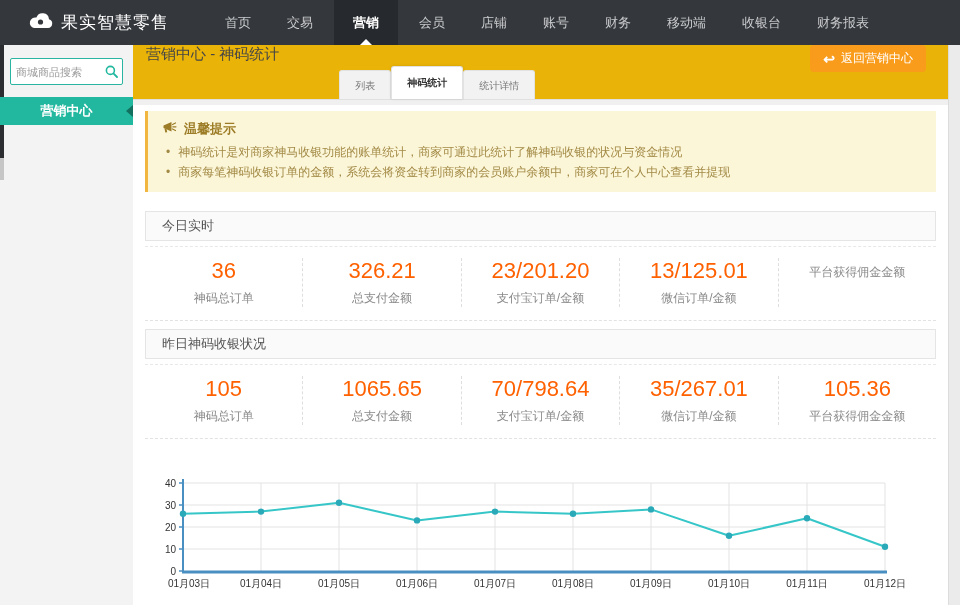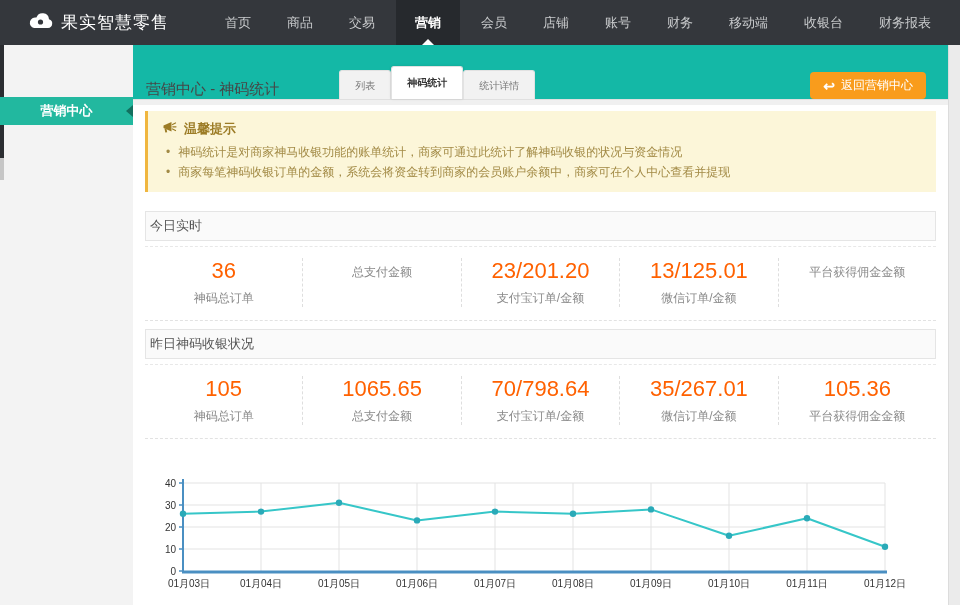--- a/index.html
+++ b/index.html
@@ -23,37 +23,37 @@
   .search-input { border:none; outline:none; flex:1 1 auto; width:80px; font-size:11px; color:#555; padding-left:5px; background:transparent; font-family:"Liberation Sans", sans-serif; }
   .search-input::placeholder { color:#9a9a9a; }
   .search-btn { flex:0 0 22px; display:flex; align-items:center; justify-content:center; cursor:pointer; }
   .side-item { position:absolute; left:0; top:52px; width:133px; height:28px; background:#22b89f; color:#fff; font-size:13px; font-weight:bold; text-align:center; line-height:28px; cursor:pointer; }
   .side-item-arrow { position:absolute; right:0; top:50%; margin-top:-6px; width:0; height:0; border-top:6px solid transparent; border-bottom:6px solid transparent; border-right:7px solid #12705f; }
 
   
   .main { position:absolute; left:133px; top:45px; width:815px; height:560px; background:#ffffff; }
   .gutter { position:absolute; left:948px; top:45px; width:12px; height:560px; background:#ebebeb; border-left:1px solid #dcdcdc; }
 
-  .page-header { position:relative; height:55px; background:#14b8a6; border-bottom:1px solid #e0e0e0; display:flex; align-items:flex-end; }
+  .page-header { position:relative; height:55px; background:#eab308; border-bottom:1px solid #e0e0e0; display:flex; align-items:flex-start; }
   .page-title { font-size:15px; color:#464646; padding-left:13px; flex:0 0 auto; }
   .tabs { display:flex; align-items:flex-end; height:100%; margin-left:60px; padding-bottom:0; }
   .tab { font-size:10px; color:#777; background:#f2f2f2; border:1px solid #e2e2e2; border-bottom:none; padding:0 15px; height:29px; line-height:29px; margin-top:8px; cursor:pointer; border-radius:3px 3px 0 0; }
   .tab.active { background:#fff; color:#333; font-weight:bold; height:33px; line-height:31px; box-shadow:0 0 3px rgba(0,0,0,0.12); }
   .back-btn { margin-left:auto; margin-right:22px; background:#f99c1c; color:#fff; font-size:12px; border:none; border-radius:4px; height:27px; padding:0 13px; cursor:pointer; display:flex; align-items:center; gap:6px; font-family:"Liberation Sans", sans-serif; }
   .back-btn .arr { font-size:14px; font-weight:bold; }
 
   .divider-band { height:5px; background:#f0f0f0; }
   .content { padding:6px 12px 0 12px; }
 
   .tips { background:#fcf6d9; border-left:3px solid #f0b63f; padding:9px 14px 10px 14px; margin-bottom:19px; }
   .tips-title { display:flex; align-items:center; gap:7px; font-size:13px; font-weight:bold; color:#9c7c26; margin-bottom:4px; }
   .tips-line { font-size:12px; color:#a28a45; line-height:20px; display:flex; gap:8px; }
   .tips-line .dot { flex:0 0 auto; margin-left:4px; }
 
-  .section-header { height:30px; line-height:28px; background:#fafafa; border:1px solid #e5e5e5; font-size:13px; color:#555; padding-left:4px; margin-top:8px; }
+  .section-header { height:30px; line-height:28px; background:#fafafa; border:1px solid #e5e5e5; font-size:13px; color:#555; padding-left:16px; margin-top:8px; }
   .stats-row { display:flex; border-top:1px dashed #e8e8e8; border-bottom:1px dashed #e2e2e2; margin-top:5px; padding:11px 0 13px 0; }
   .stat-cell { flex:1 1 0; text-align:center; border-left:1px dashed #dedede; }
   .stat-cell:first-child { border-left:none; }
   .stat-value { font-size:22px; color:#ff6100; }
   .stat-label { font-size:12px; color:#8a8a8a; margin-top:6px; }
 
   .chart-wrap { padding:32px 0 0 0; }
   svg text { font-family:"Liberation Sans", sans-serif; }
 </style>
 </head>
@@ -66,37 +66,45 @@
       <span>
         <svg width="26" height="20" viewBox="0 0 26 20">
           <path d="M21 8.2a6.5 6.5 0 0 0-12.6-1.6A5.3 5.3 0 0 0 6 17h14a4.5 4.5 0 0 0 1-8.8z" fill="#ffffff"></path>
           <circle cx="12.5" cy="11" r="2.6" fill="#34373c"></circle>
         </svg>
       </span>
       <span class="brand-name">果实智慧零售</span>
     </div>
     <div class="nav-menu">
         <div class="nav-item">首页</div>
-        <div class="nav-item">商品</div>
         <div class="nav-item">交易</div>
         <div class="nav-item active">营销<i class="nav-caret"></i></div>
         <div class="nav-item">会员</div>
         <div class="nav-item">店铺</div>
         <div class="nav-item">账号</div>
         <div class="nav-item">财务</div>
         <div class="nav-item">移动端</div>
         <div class="nav-item">收银台</div>
         <div class="nav-item">财务报表</div>
       </div>
 
   </div>
 
   <div class="sidebar">
     <div class="edge-strip"></div>
     <div class="edge-thumb"></div>
+    <div class="search-wrap">
+      <input class="search-input" type="text" placeholder="商城商品搜索" style="">
+      <span class="search-btn">
+        <svg width="13" height="13" viewBox="0 0 13 13">
+            <circle cx="5.4" cy="5.4" r="4" stroke="#22b89f" stroke-width="1.6" fill="none"></circle>
+            <line x1="8.4" y1="8.4" x2="12" y2="12" stroke="#22b89f" stroke-width="1.8" stroke-linecap="round"></line>
+          </svg>
+      </span>
+    </div>
     <div class="side-item">
       <span>营销中心</span>
       <i class="side-item-arrow"></i>
     </div>
   </div>
 
   <div class="main">
 
     <div class="page-header">
       <div class="page-title">营销中心 - 神码统计</div>
@@ -136,20 +144,21 @@
         </div>
       </div>
 
       <div class="section-header">今日实时</div>
       <div class="stats-row">
           <div class="stat-cell">
             <div class="stat-value">36</div>
             <div class="stat-label">神码总订单</div>
           </div>
           <div class="stat-cell">
+            <div class="stat-value">326.21</div>
             <div class="stat-label">总支付金额</div>
           </div>
           <div class="stat-cell">
             <div class="stat-value">23/201.20</div>
             <div class="stat-label">支付宝订单/金额</div>
           </div>
           <div class="stat-cell">
             <div class="stat-value">13/125.01</div>
             <div class="stat-label">微信订单/金额</div>
           </div>

